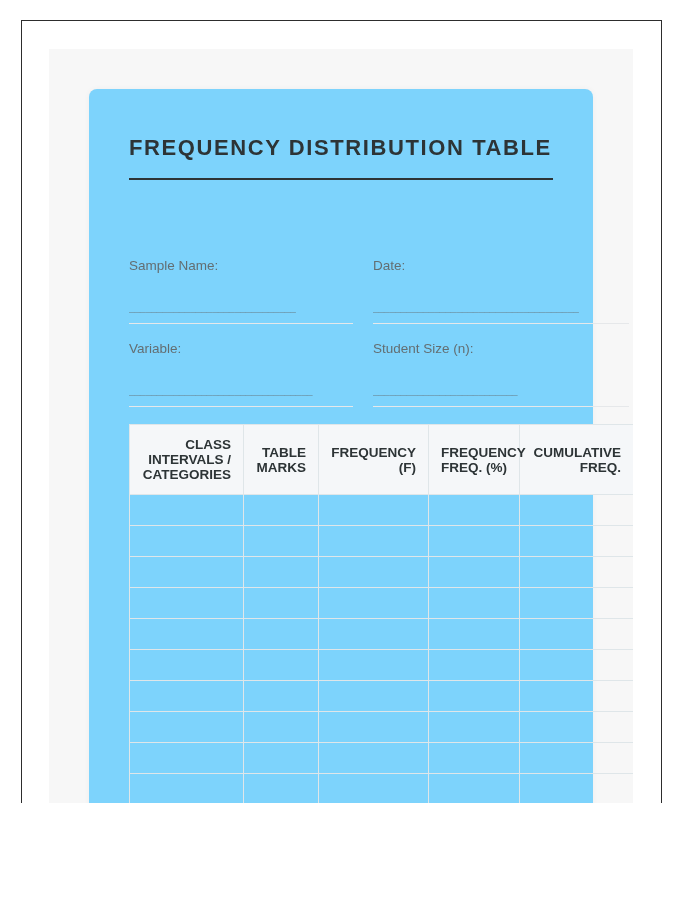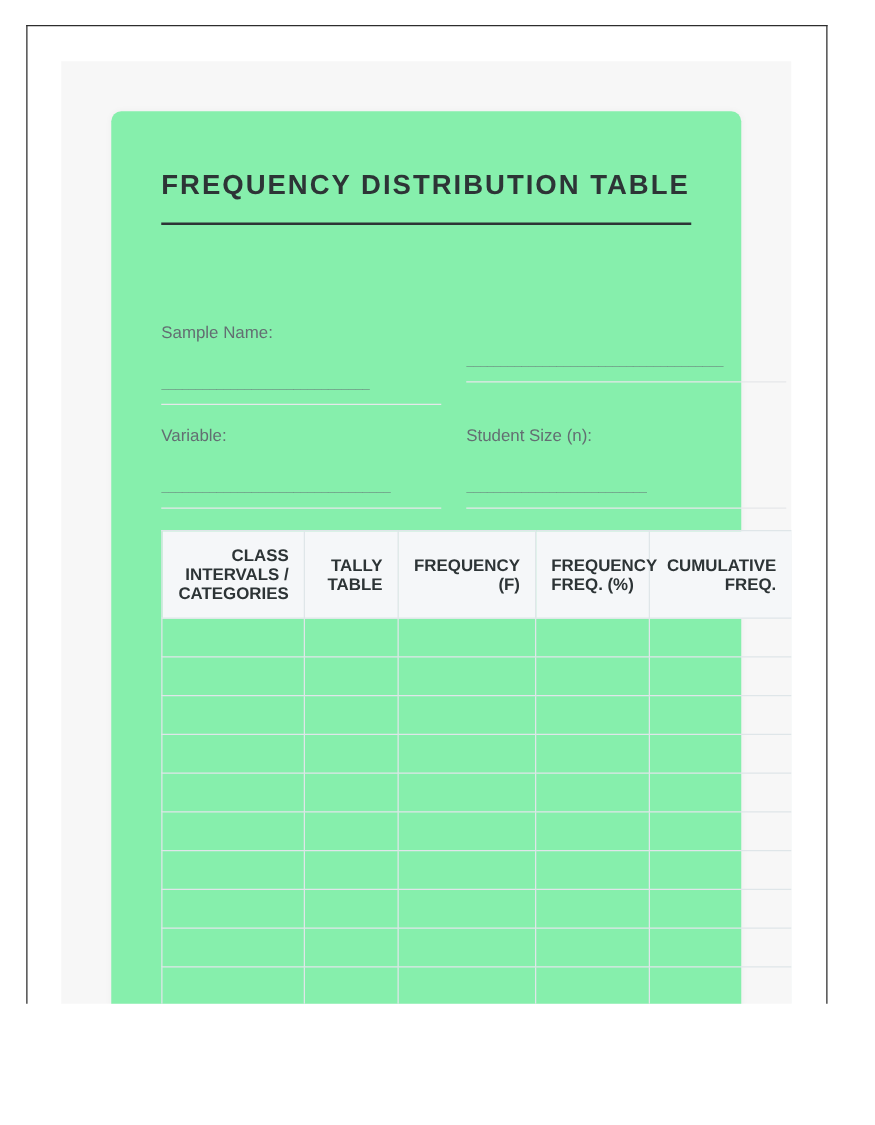--- a/index.html
+++ b/index.html
@@ -3,21 +3,21 @@
 <meta charset="utf-8">
 <style>
   html, body { margin: 0; padding: 0; background: #ffffff; }
   body { width: 700px; height: 900px; position: relative; overflow: hidden;
          font-family: "Liberation Sans", sans-serif; }
   .frame { position: absolute; left: 21px; top: 20px; width: 639px; height: 782px;
            border: 1px solid #2d2d2d; border-bottom: none; overflow: hidden; background: #fff; }
   .backdrop { position: absolute; left: 27px; top: 28px; width: 584px; height: 760px;
               background: #f7f7f7; overflow: hidden; }
   .card { position: absolute; left: 40px; top: 40px; width: 504px; height: 800px;
-          background: #86efac; border-radius: 8px;
+          background: #7dd3fc; border-radius: 8px;
           box-shadow: 0 0 6px rgba(0,0,0,0.04); }
   .inner { position: absolute; left: 40px; top: 40px; width: 464px; }
   .title { margin: 0; font-size: 22px; font-weight: 700; letter-spacing: 1.6px;
            color: #2d3436; line-height: 38px; width: 424px; }
   .title-rule { width: 424px; height: 2px; background: #2d3436; margin-top: 11px; }
   .field { position: absolute; }
   .field-label { font-size: 13.5px; color: #636e72; line-height: 18px; display: block; }
   .field-line { display: block; font-size: 10px; color: #636e72; line-height: 18px;
                 margin-top: 24px; white-space: nowrap; overflow: hidden; font-weight: bold; }
   .field-rule { height: 1px; background: #e6e8ea; margin-top: 6px; }
@@ -39,20 +39,21 @@
         <div class="title-rule"></div>
       </div>
 
       <div>
         <div class="field" style="left:40px; top:168px; width:224px;">
           <span class="field-label">Sample Name:</span>
           <span class="field-line">______________________________</span>
           <div class="field-rule"></div>
         </div>
         <div class="field" style="left:284px; top:168px; width:256px;">
+          <span class="field-label">Date:</span>
           <span class="field-line">_____________________________________</span>
           <div class="field-rule"></div>
         </div>
         <div class="field" style="left:40px; top:251px; width:224px;">
           <span class="field-label">Variable:</span>
           <span class="field-line">_________________________________</span>
           <div class="field-rule"></div>
         </div>
         <div class="field" style="left:284px; top:251px; width:256px;">
           <span class="field-label">Student Size (n):</span>
@@ -65,21 +66,21 @@
         <colgroup>
           <col style="width:114px">
             <col style="width:75px">
             <col style="width:110px">
             <col style="width:91px">
             <col style="width:114px">
         </colgroup>
         <thead>
           <tr>
             <th>CLASS INTERVALS / CATEGORIES</th>
-            <th>TALLY TABLE</th>
+            <th>TABLE MARKS</th>
             <th>FREQUENCY (F)</th>
             <th>FREQUENCY FREQ. (%)</th>
             <th>CUMULATIVE FREQ.</th>
           </tr>
         </thead>
         <tbody>
           <tr>
               <td></td>
               <td></td>
               <td></td>

